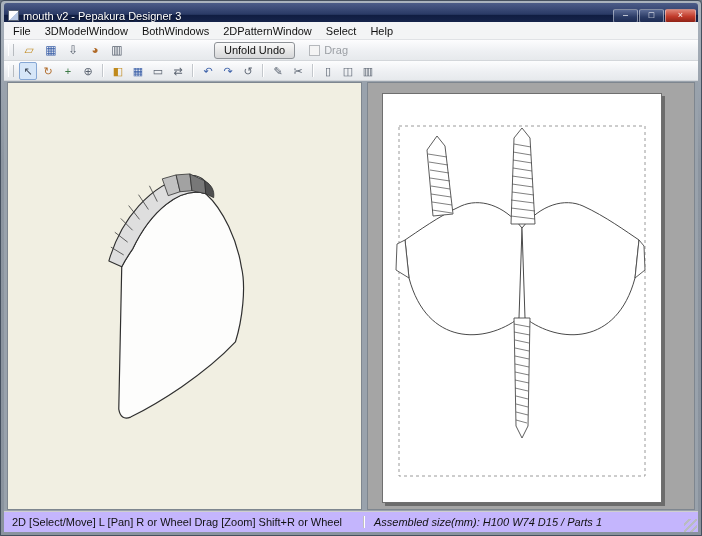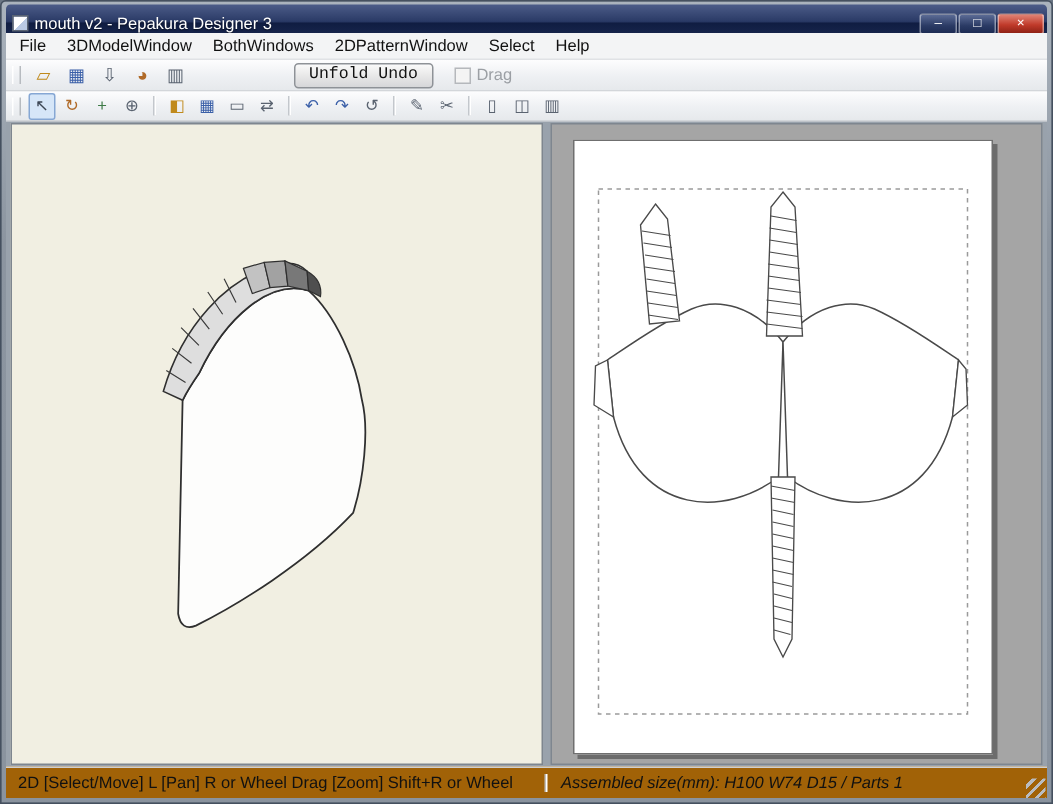--- a/index.html
+++ b/index.html
@@ -64,22 +64,22 @@
   }
   .toolbar.row2 .ticon{font-size:11px;width:16px;}
   .ticon.pressed{background:#d6e6f8;border-color:#86a7d4;}
   .ticon.c-yellow{color:#c08a1c;}
   .ticon.c-blue{color:#3a5fa8;}
   .ticon.c-orange{color:#b06a28;}
   .ticon.c-gray{color:#5a6370;}
   .ticon.c-green{color:#3d7a46;}
   .tsep{width:1px;height:13px;background:#c3c7cc;border-right:1px solid #fff;margin:0 4px;flex:none;}
   .unfold-btn{
-    margin-left:68px;height:17px;padding:0 9px;font-size:11px;
-    font-family:Liberation Mono, monospace;color:#111;
+    margin-left:86px;height:17px;padding:0 9px;font-size:11px;
+    font-family:Liberation Sans, sans-serif;color:#111;
     border:1px solid #8e9297;border-radius:3px;
     background:linear-gradient(#fafafa,#e8e8e8 50%,#d6d7d9);
     display:flex;align-items:center;cursor:default;
   }
   .auto-wrap{display:flex;align-items:center;margin-left:14px;gap:4px;}
   .checkbox{
     width:11px;height:11px;border:1px solid #b5b8bc;background:#f4f4f4;
     box-sizing:border-box;flex:none;
   }
   .auto-label{font-size:11px;color:#9b9fa4;}
@@ -98,21 +98,21 @@
     position:relative;overflow:hidden;
   }
   .page{
     position:absolute;left:14px;top:10px;width:278px;height:408px;
     background:#ffffff;border:1px solid #6f6f6f;
     box-shadow:3px 3px 0 rgba(40,40,40,.45);
   }
   .pane3d svg,.page svg{display:block;width:100%;height:100%;}
   
   .statusbar{
-    flex:none;height:20px;background:#a16207;border-top:1px solid #cfcfcf;
+    flex:none;height:20px;background:#c4b5fd;border-top:1px solid #cfcfcf;
     display:flex;align-items:center;font-size:11px;color:#111;
   }
   .status-left{flex:1;padding:0 8px;white-space:nowrap;overflow:hidden;}
   .status-right{
     width:300px;flex:none;border-left:1px solid #c0c0c0;
     box-shadow:inset 1px 0 0 #ffffff;padding:0 10px;white-space:nowrap;
     display:flex;align-items:center;font-style:italic;
   }
   .resize-grip{
     width:13px;height:13px;flex:none;margin-right:1px;align-self:flex-end;

